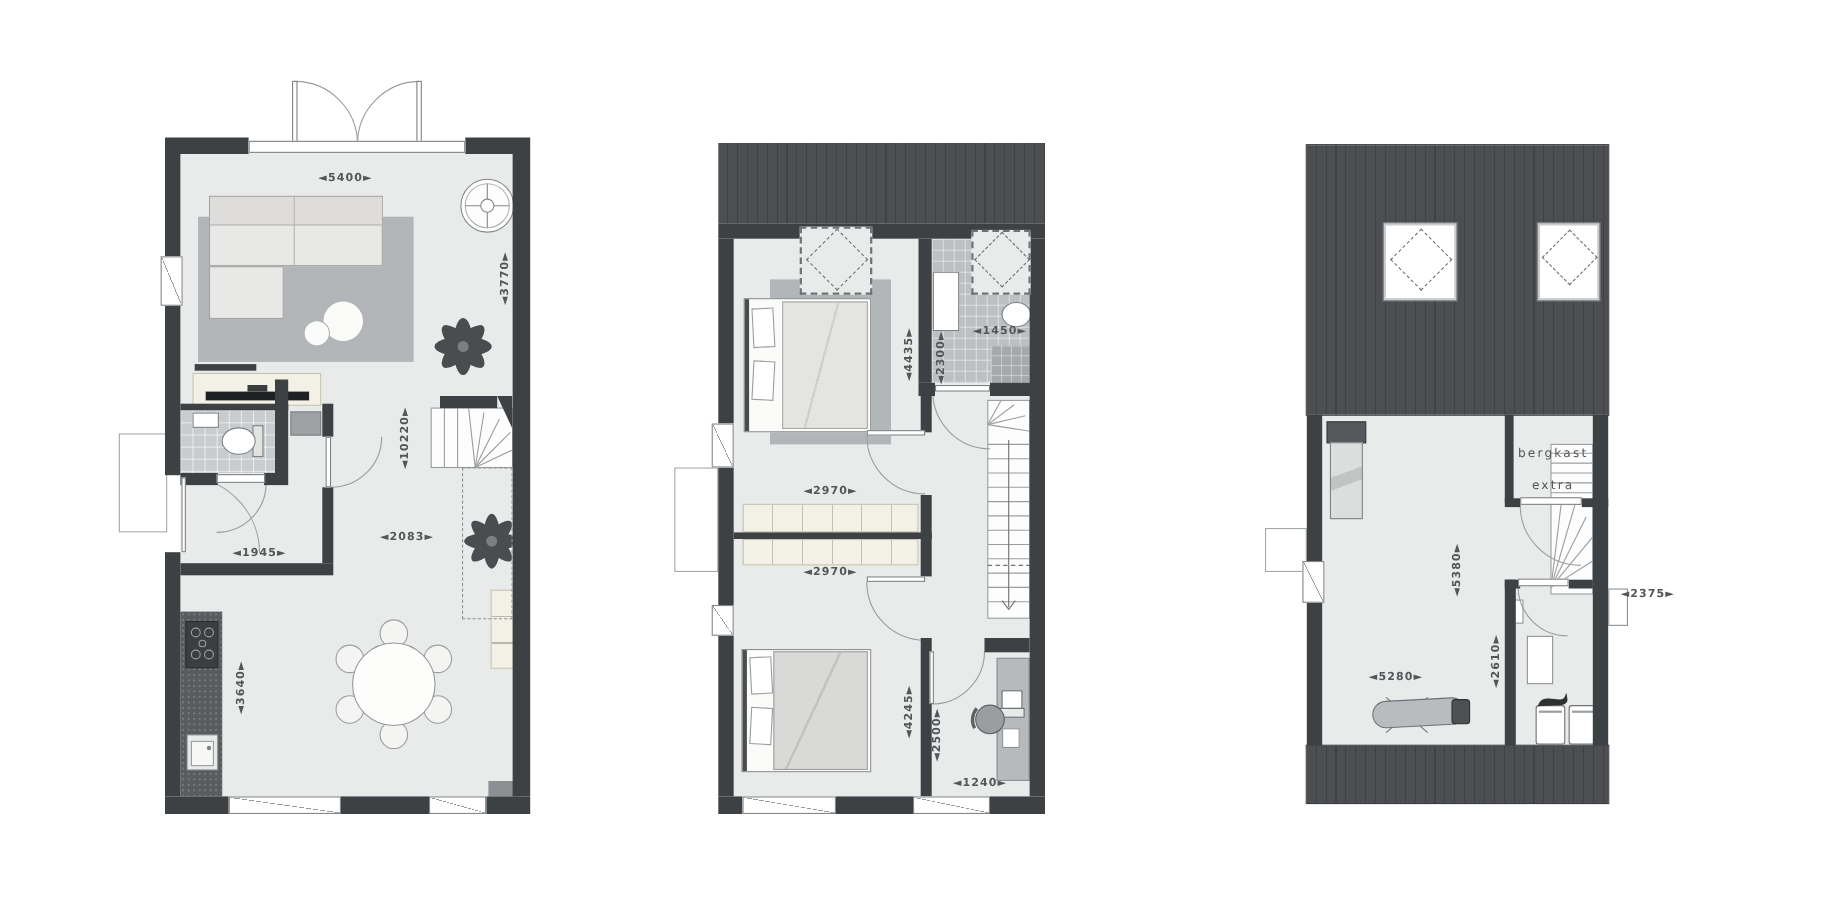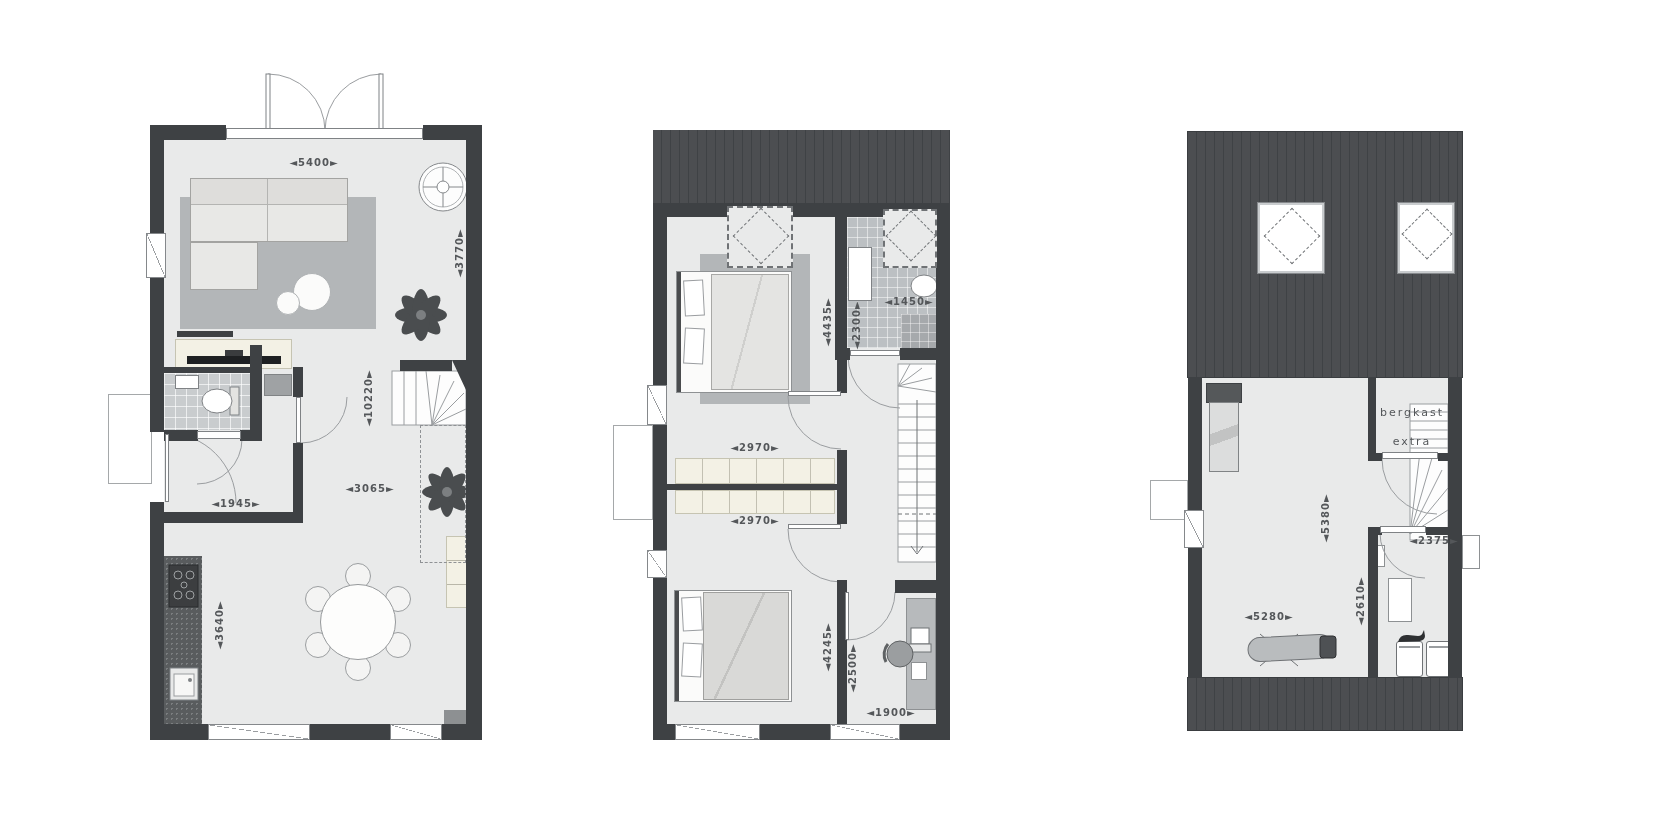--- a/index.html
+++ b/index.html
@@ -180,21 +180,21 @@
     <div class="furn circle" style="left:305px;top:586px;width:26px;height:26px;background:#f4f4f3;border:1px solid #9b9ea0;"></div>
     <div class="furn circle" style="left:345px;top:563px;width:26px;height:26px;background:#f4f4f3;border:1px solid #9b9ea0;"></div>
     <div class="furn circle" style="left:385px;top:586px;width:26px;height:26px;background:#f4f4f3;border:1px solid #9b9ea0;"></div>
     <div class="furn circle" style="left:320px;top:584px;width:76px;height:76px;background:#fdfdfc;border:1px solid #96999b;z-index:4;"></div>
 
     <div class="furn" style="left:444px;top:710px;width:30px;height:14px;background:#8d9092;"></div>
 
     <span class="dim" style="left:314px;top:162px;">◄5400►</span>
     <span class="dim v" style="left:459px;top:253px;">◄3770►</span>
     <span class="dim v" style="left:368px;top:398px;">◄10220►</span>
-    <span class="dim" style="left:370px;top:488px;">◄3065►</span>
+    <span class="dim" style="left:370px;top:488px;">◄2083►</span>
     <span class="dim" style="left:236px;top:503px;">◄1945►</span>
     <span class="dim v" style="left:219px;top:625px;">◄3640►</span>
   </div>
 
   <div class="abs" style="left:0;top:0;">
     <div class="roof" style="left:653px;top:130px;width:297px;height:73px;"></div>
     <div class="wall" style="left:653px;top:203px;width:297px;height:14px;"></div>
     <div class="floor" style="left:667px;top:217px;width:269px;height:507px;"></div>
 
     <div class="wall" style="left:653px;top:217px;width:14px;height:168px;"></div>
@@ -296,21 +296,21 @@
       <path d="M 6 8 A 16 16 0 0 0 4 26" fill="none" stroke="#5f6264" stroke-width="3"></path>
     </svg>
 
     <span class="dim v" style="left:827px;top:322px;">◄4435►</span>
     <span class="dim v" style="left:856px;top:325px;">◄2300►</span>
     <span class="dim" style="left:909px;top:301px;">◄1450►</span>
     <span class="dim" style="left:755px;top:447px;">◄2970►</span>
     <span class="dim" style="left:755px;top:520px;">◄2970►</span>
     <span class="dim v" style="left:827px;top:647px;">◄4245►</span>
     <span class="dim v" style="left:852px;top:668px;">◄2500►</span>
-    <span class="dim" style="left:891px;top:712px;">◄1900►</span>
+    <span class="dim" style="left:891px;top:712px;">◄1240►</span>
 
     <div class="furn" style="left:674px;top:590px;width:118px;height:112px;background:#fbfbfa;border:1px solid #8e9193;">
       <div class="abs" style="left:0;top:0;width:4px;height:110px;background:#4a4c4e;"></div>
       <div class="abs" style="left:7px;top:6px;width:20px;height:34px;background:#ffffff;border:1px solid #9a9da0;transform:rotate(-3deg);"></div>
       <div class="abs" style="left:7px;top:52px;width:20px;height:34px;background:#ffffff;border:1px solid #9a9da0;transform:rotate(3deg);"></div>
       <div class="abs" style="left:28px;top:1px;width:86px;height:108px;background:#d9d9d7;border:1px solid #a0a09e;
            background-image:linear-gradient(115deg,transparent 44%,#c3c3c1 44%,#c3c3c1 46%,transparent 46%);"></div>
     </div>
   </div>
 
@@ -381,16 +381,16 @@
     <svg class="fur" style="left:1246px;top:626px;" width="96" height="42">
       <line x1="14" y1="8" x2="52" y2="40" stroke="#6f7275"></line>
       <line x1="52" y1="8" x2="14" y2="40" stroke="#6f7275"></line>
       <rect x="2" y="10" width="84" height="24" rx="12" fill="#b9bcbe" stroke="#6f7275" transform="rotate(-3 44 22)"></rect>
       <rect x="74" y="10" width="16" height="22" rx="3" fill="#4e5154" stroke="#2e3032"></rect>
     </svg>
 
     <span class="dim v" style="left:1325px;top:518px;">◄5380►</span>
     <span class="dim" style="left:1269px;top:616px;">◄5280►</span>
     <span class="dim v" style="left:1360px;top:601px;">◄2610►</span>
-    <span class="dim" style="left:1434px;top:540px;">◄2375►</span>
+    <span class="dim" style="left:1498px;top:540px;">◄2375►</span>
   </div>
 
 </div>
 
 </body></html>

